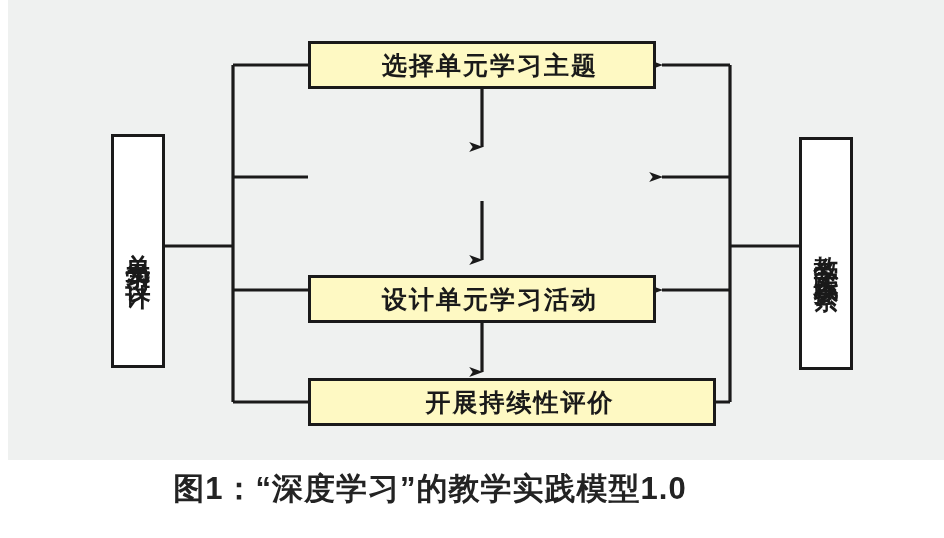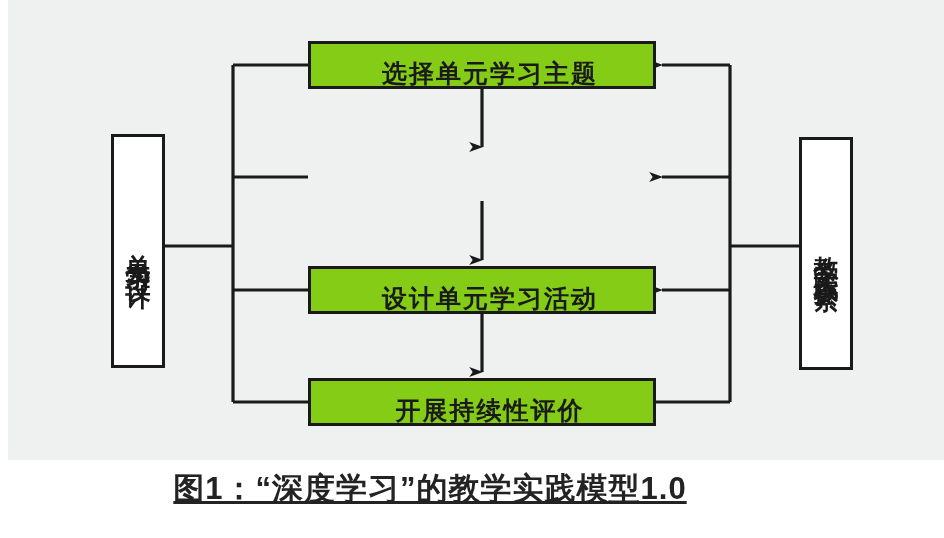--- a/index.html
+++ b/index.html
@@ -31,41 +31,41 @@
   #diagram-svg {
     position: absolute;
     left: 0;
     top: 0;
     width: 944px;
     height: 460px;
   }
   
   .pbox {
     position: absolute;
-    background: #84cc16;
+    background: #fef9c3;
     border: 3px solid #1a1a1a;
     box-sizing: border-box;
     display: flex;
-    align-items: flex-end;
+    align-items: center;
     justify-content: center;
     padding-left: 16px;
   }
   .pbox .label {
     font-family: "Liberation Serif", "DejaVu Serif", serif;
     font-size: 25px;
     font-weight: 600;
     color: #1a1a1a;
     letter-spacing: 2px;
     white-space: nowrap;
     line-height: 1;
   }
   #box-theme   { left: 308px; top: 41px;  width: 348px; height: 48px; }
   #box-goal    { left: 308px; top: 153px; width: 348px; height: 48px; }
-  #box-activity{ left: 308px; top: 266px; width: 348px; height: 48px; }
-  #box-eval    { left: 308px; top: 378px; width: 348px; height: 48px; }
+  #box-activity{ left: 308px; top: 275px; width: 348px; height: 48px; }
+  #box-eval    { left: 308px; top: 378px; width: 408px; height: 48px; }
 
   
   .vbox {
     position: absolute;
     background: #ffffff;
     border: 3px solid #1a1a1a;
     box-sizing: border-box;
     display: flex;
     align-items: center;
     justify-content: center;
@@ -90,21 +90,20 @@
     left: 0;
     top: 468px;
     width: 860px;
     text-align: center;
     font-family: "Liberation Sans", "DejaVu Sans", sans-serif;
     font-size: 31px;
     font-weight: 700;
     color: #232323;
     letter-spacing: 1px;
     white-space: nowrap;
-    text-decoration: underline;
   }
 </style>
 </head>
 <body>
 
 <div id="page">
 
   <div id="diagram-panel"></div>
 
   <svg id="diagram-svg" viewBox="0 0 944 460" xmlns="http://www.w3.org/2000/svg">

